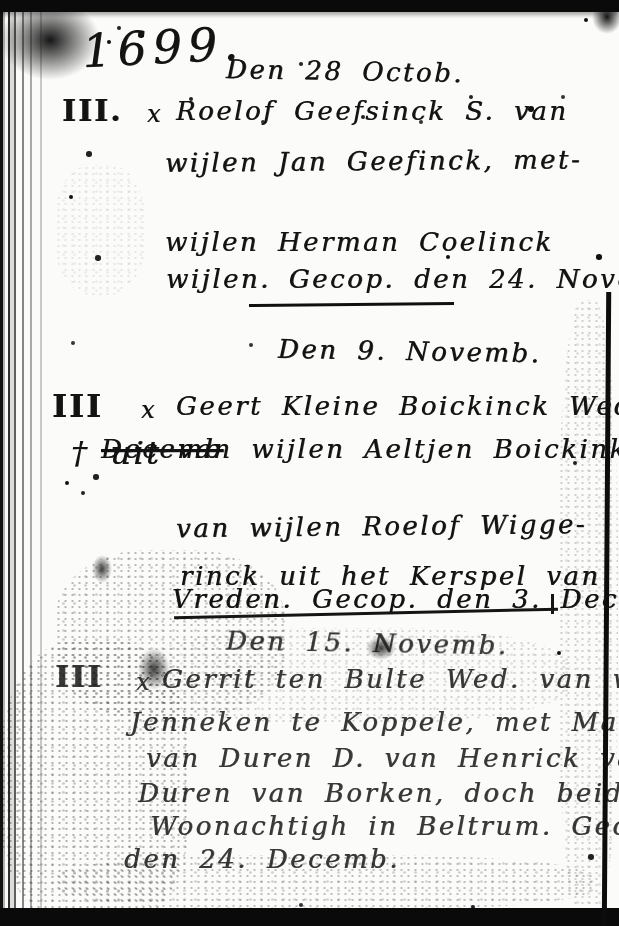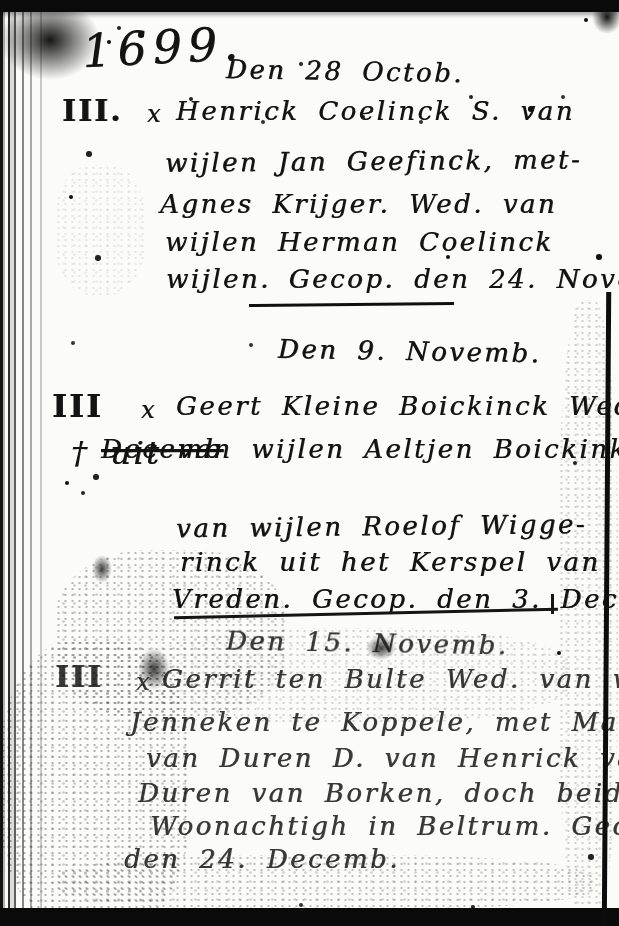--- a/index.html
+++ b/index.html
@@ -68,21 +68,21 @@
   #r1-underline{left:249px;top:303px;width:205px;}
   #h2{left:278px;top:338px;}
   #r2-index{left:52px;top:390px;font-size:32px;}
   #r2-mark{left:141px;top:398px;}
   #r2-l1{left:176px;top:393px;}
   #r2-margin{left:24px;top:437px;font-size:32px;margin-left:47px;}
   #r2-struck{left:101px;top:436px;}
   #r2-l2rest{left:178px;top:436px;}
   #r2-l3{left:184px;top:475px;}
   #r2-l4{left:176px;top:513px;transform:rotate(-.6deg);}
-  #r2-l5{left:180px;top:549px;text-align:center;}
+  #r2-l5{left:180px;top:563px;text-align:center;}
   #r2-l6{left:172px;top:586px;}
   #divider1{left:174px;top:612px;width:384px;}
   #divider1-tick{left:551px;top:594px;}
   #h3{left:226px;top:630px;}
   #r3-index{left:55px;top:662px;}
   #r3-mark{left:136px;top:670px;}
   #r3-l1{left:162px;top:666px;}
   #r3-l2{left:130px;top:709px;}
   #r3-l3{left:146px;top:745px;}
   #r3-l4{left:138px;top:780px;}
@@ -110,23 +110,22 @@
   <div class="edge-top"></div>
   <div class="edge-bottom"></div>
   <div class="edge-right-line"></div>
 
   <div id="year" class="hw year">1699.</div>
 
   <div id="h1" class="hw heading">Den 28 Octob.</div>
 
   <div id="r1-index" class="hw idx">III.</div>
   <div id="r1-mark" class="hw mark">x</div>
-  <div id="r1-l1" class="hw">Henrick Coelinck S. van</div>
+  <div id="r1-l1" class="hw">Roelof Geefsinck S. van</div>
   <div id="r1-l2" class="hw">wijlen Jan Geefinck, met-</div>
-  <div id="r1-l3" class="hw">Agnes Krijger. Wed. van</div>
   <div id="r1-l4" class="hw">wijlen Herman Coelinck</div>
   <div id="r1-l5" class="hw"><span>wijlen.</span><span class="gap"></span><span>Gecop. den 24. Novemb.</span></div>
   <div id="r1-underline" class="u-line"></div>
 
   <div id="h2" class="hw heading">Den 9. Novemb.</div>
 
   <div id="r2-index" class="hw idx">III</div>
   <div id="r2-mark" class="hw mark">x</div>
   <div id="r2-l1" class="hw">Geert Kleine Boickinck Wed.</div>
   <div id="r2-margin" class="hw">† uit</div>

